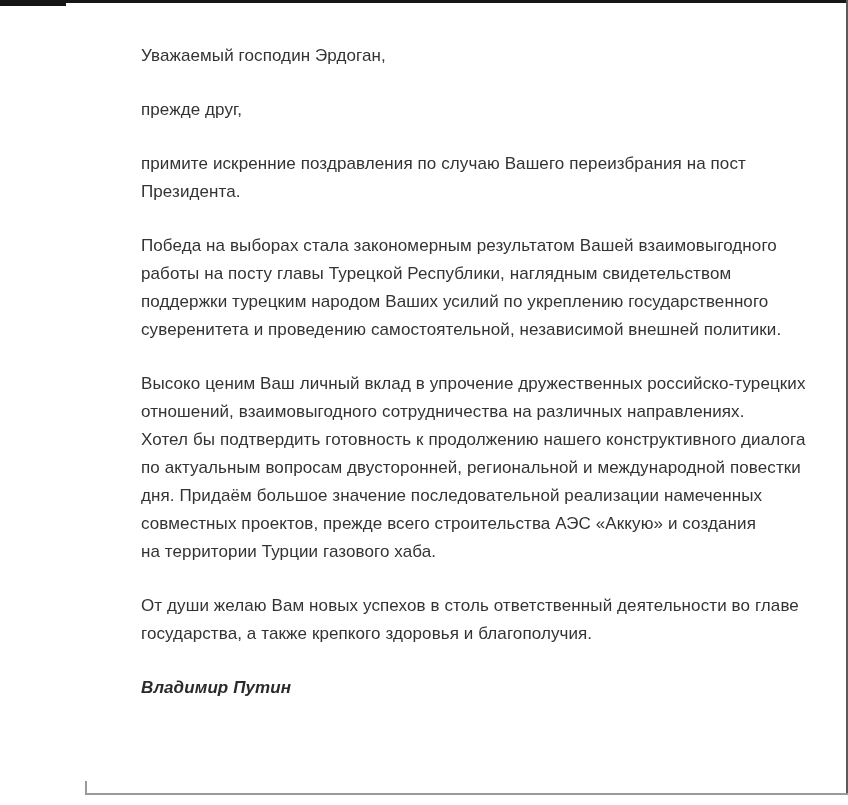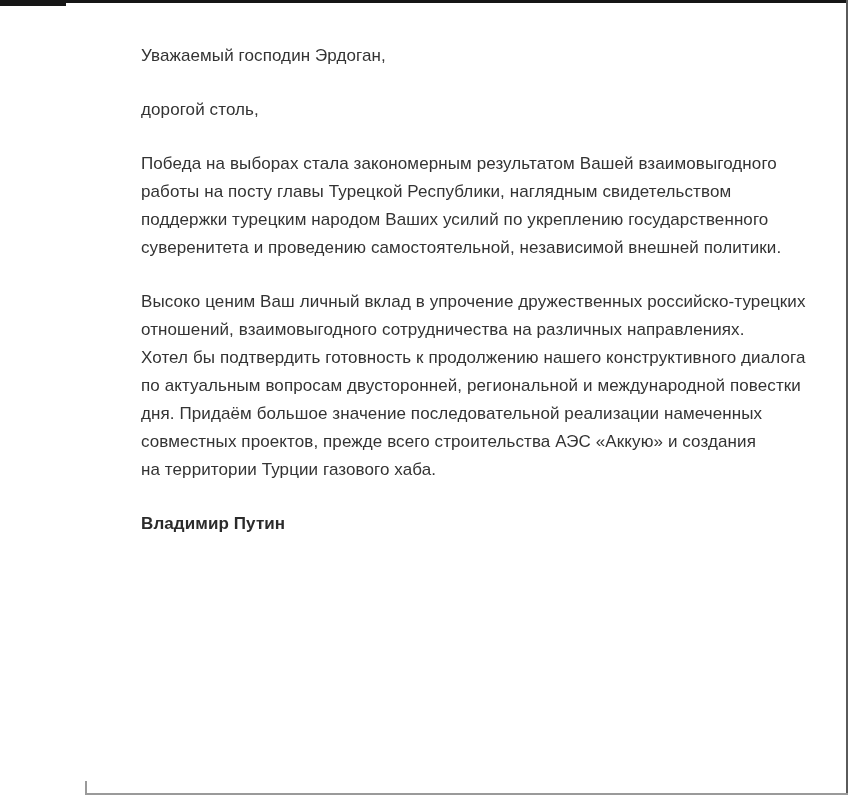--- a/index.html
+++ b/index.html
@@ -60,43 +60,48 @@
     line-height: 28px;
     letter-spacing: 0.1px;
   }
   .letter p {
     margin: 0 0 26px 0;
     white-space: pre-line;
   }
   .signature {
     font-weight: bold;
     color: #2b2b2b;
+    font-style: italic;
   }
 </style>
 </head>
 <body>
 
 <div class="page">
 
   <div class="border-top"></div>
   <div class="border-top-left-blob"></div>
   <div class="border-right"></div>
   <div class="border-bottom"></div>
   <div class="border-bottom-left-tick"></div>
 
   <div class="letter">
     <p>Уважаемый господин Эрдоган,</p>
-    <p>дорогой столь,</p>
+    <p>прежде друг,</p>
+    <p>примите искренние поздравления по случаю Вашего переизбрания на пост
+Президента.</p>
     <p>Победа на выборах стала закономерным результатом Вашей взаимовыгодного
 работы на посту главы Турецкой Республики, наглядным свидетельством
 поддержки турецким народом Ваших усилий по укреплению государственного
 суверенитета и проведению самостоятельной, независимой внешней политики.</p>
     <p>Высоко ценим Ваш личный вклад в упрочение дружественных российско-турецких
 отношений, взаимовыгодного сотрудничества на различных направлениях.
 Хотел бы подтвердить готовность к продолжению нашего конструктивного диалога
 по актуальным вопросам двусторонней, региональной и международной повестки
 дня. Придаём большое значение последовательной реализации намеченных
 совместных проектов, прежде всего строительства АЭС «Аккую» и создания
 на территории Турции газового хаба.</p>
+    <p>От души желаю Вам новых успехов в столь ответственный деятельности во главе
+государства, а также крепкого здоровья и благополучия.</p>
     <p class="signature">Владимир Путин</p>
   </div>
 
 </div>
 
 </body></html>

